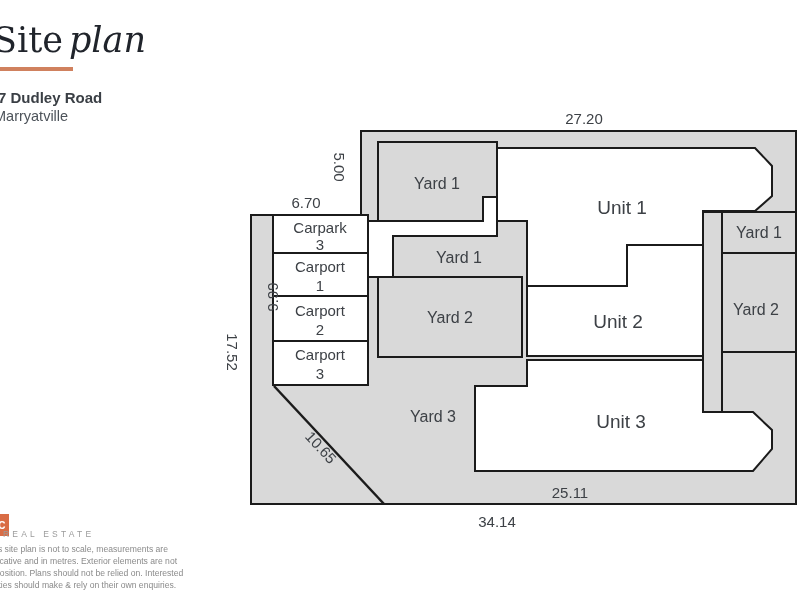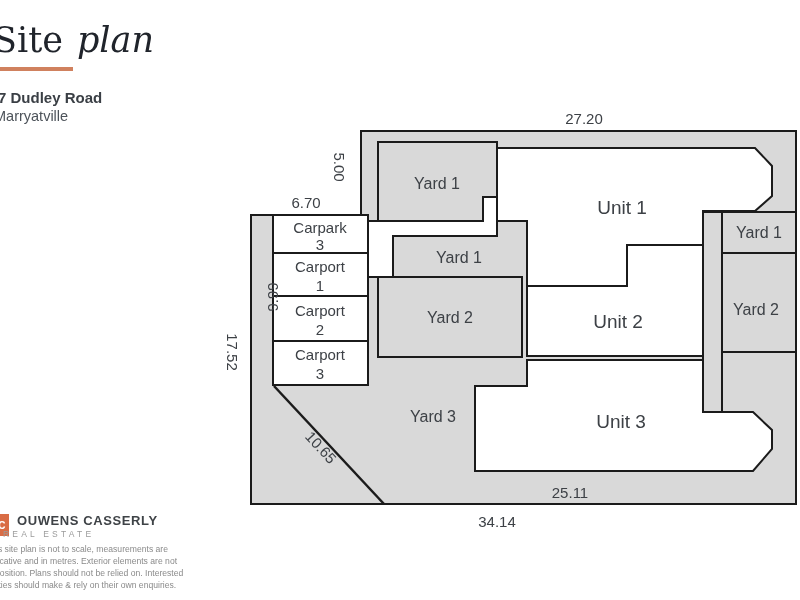--- a/index.html
+++ b/index.html
@@ -1,21 +1,21 @@
 <!DOCTYPE html>
 <html><head>
 <meta charset="utf-8">
 <style>
   html,body{margin:0;padding:0;background:#ffffff;}
   #canvas{position:relative;width:800px;height:600px;overflow:hidden;background:#ffffff;
           font-family:"Liberation Sans",sans-serif;}
   
   .title{position:absolute;left:-7px;top:20px;font-family:"DejaVu Serif","Liberation Serif",serif;
          font-size:35px;color:#20242b;white-space:nowrap;}
-  .title .it{font-style:italic;margin-left:14px;}
+  .title .it{font-style:italic;margin-left:6px;}
   .title-underline{position:absolute;left:-20px;top:67px;width:93px;height:4px;background:#d0815e;}
   .addr1{position:absolute;left:-2px;top:89px;font-size:15px;font-weight:bold;color:#3a3f45;white-space:nowrap;}
   .addr2{position:absolute;left:-6px;top:108px;font-size:14.5px;color:#4d535a;white-space:nowrap;}
   
   .logo-box{position:absolute;left:-13px;top:514px;width:22px;height:22px;background:#d96c45;
             color:#fff;font-size:10px;font-weight:bold;display:flex;align-items:center;justify-content:center;}
   .brand1{position:absolute;left:17px;top:513px;font-size:13px;font-weight:bold;letter-spacing:0.6px;
           color:#3f4347;white-space:nowrap;}
   .brand2{position:absolute;left:3px;top:529px;font-size:8.5px;letter-spacing:3.2px;color:#9b9b9b;white-space:nowrap;}
   .disclaimer{position:absolute;left:-14px;top:543px;font-size:8.6px;line-height:12px;color:#8a8a8a;white-space:nowrap;}
@@ -87,21 +87,20 @@
     <text class="dim" transform="translate(278,297) rotate(-90)" text-anchor="middle">9.99</text>
     <text class="dim" transform="translate(227,352) rotate(90)" text-anchor="middle">17.52</text>
     <text class="dim" transform="translate(317,451) rotate(47)" text-anchor="middle">10.65</text>
     <text class="dim" x="570" y="498" text-anchor="middle">25.11</text>
     <text class="dim" x="497" y="527" text-anchor="middle">34.14</text>
   </svg>
 
   <div class="logo-box">
       <span>OC</span>
     </div>
-  <div class="brand1">OUWENS CASSERLY</div>
   <div class="brand2">REAL ESTATE</div>
   <div class="disclaimer">
     <div>This site plan is not to scale, measurements are</div>
     <div>indicative and in metres. Exterior elements are not</div>
     <div>in position. Plans should not be relied on. Interested</div>
     <div>parties should make &amp; rely on their own enquiries.</div>
   </div>
 
 </div>
 

